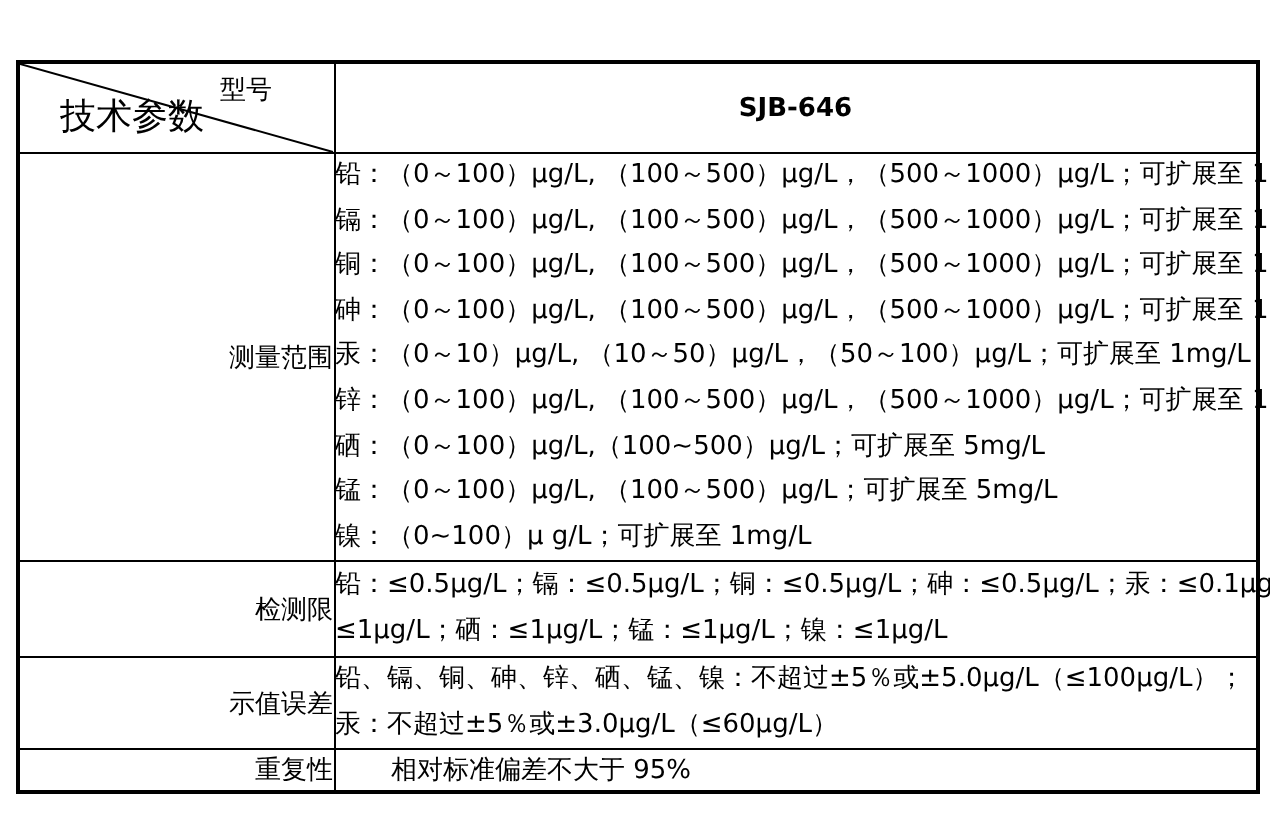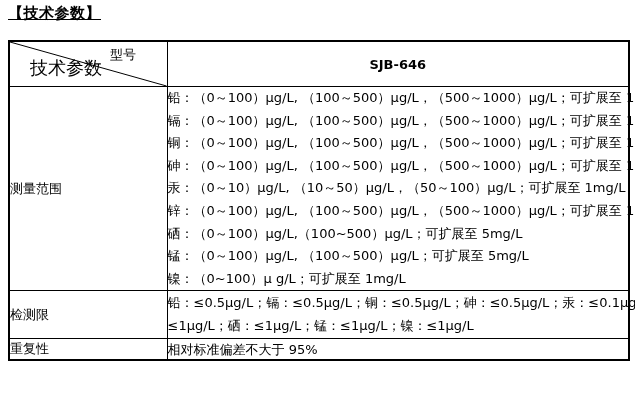--- a/index.html
+++ b/index.html
@@ -20,21 +20,21 @@
     position: absolute;
     top: 4px;
     left: 8px;
     font-size: 15px;
     font-weight: bold;
     text-decoration: underline;
     letter-spacing: 0.5px;
   }
   table.spec {
     position: absolute;
-    top: 40px;
+    top: 30px;
     left: 8px;
     width: 620px;
     border-collapse: collapse;
     table-layout: fixed;
     border: 2px solid #000000;
   }
   table.spec td {
     border: 1px solid #000000;
     padding: 0;
     font-size: 13px;
@@ -68,41 +68,40 @@
     font-size: 18px;
   }
   td.model {
     text-align: center;
     font-weight: bold;
     font-size: 13px;
   }
 
   
   td.label {
-    text-align: left;
+    text-align: right;
     font-size: 13px;
   }
   td.content {
     padding: 1px 4px 1px 5px;
     font-size: 13px;
   }
   tr.r-range td.content { height: 203px; }
   tr.r-range .ln { line-height: 22.6px; white-space: nowrap; }
   tr.r-det td { height: 47px; }
   tr.r-det .ln { line-height: 22.5px; white-space: nowrap; }
   tr.r-err td { height: 45px; }
   tr.r-err .ln { line-height: 22.5px; white-space: nowrap; }
-  tr.r-rep td { height: 20px; }
+  tr.r-rep td { height: 20px; padding-left: 28px; }
   tr.r-rep .ln { line-height: 19px; white-space: nowrap; }
 </style>
 </head>
 <body>
 
 <div class="page">
-  <div class="title">【技术参数】</div>
 
   <table class="spec">
     <colgroup>
         <col class="c1">
         <col class="c2">
       </colgroup>
     <tbody>
       <tr class="r-head">
         <td class="corner">
           <svg class="diag" viewBox="0 0 100 100" preserveAspectRatio="none" aria-hidden="true">
@@ -130,20 +129,27 @@
       </tr>
 
       <tr class="r-det">
         <td class="label">检测限</td>
         <td class="content">
           <div class="ln">铅：≤0.5μg/L；镉：≤0.5μg/L；铜：≤0.5μg/L；砷：≤0.5μg/L；汞：≤0.1μg/L；锌：</div>
           <div class="ln">≤1μg/L；硒：≤1μg/L；锰：≤1μg/L；镍：≤1μg/L</div>
         </td>
       </tr>
 
+      <tr class="r-err">
+        <td class="label">示值误差</td>
+        <td class="content">
+          <div class="ln">铅、镉、铜、砷、锌、硒、锰、镍：不超过±5％或±5.0μg/L（≤100μg/L）；</div>
+          <div class="ln">汞：不超过±5％或±3.0μg/L（≤60μg/L）</div>
+        </td>
+      </tr>
 
       <tr class="r-rep">
         <td class="label">重复性</td>
         <td class="content">
           <div class="ln">相对标准偏差不大于 95%</div>
         </td>
       </tr>
     </tbody>
   </table>
 </div>

